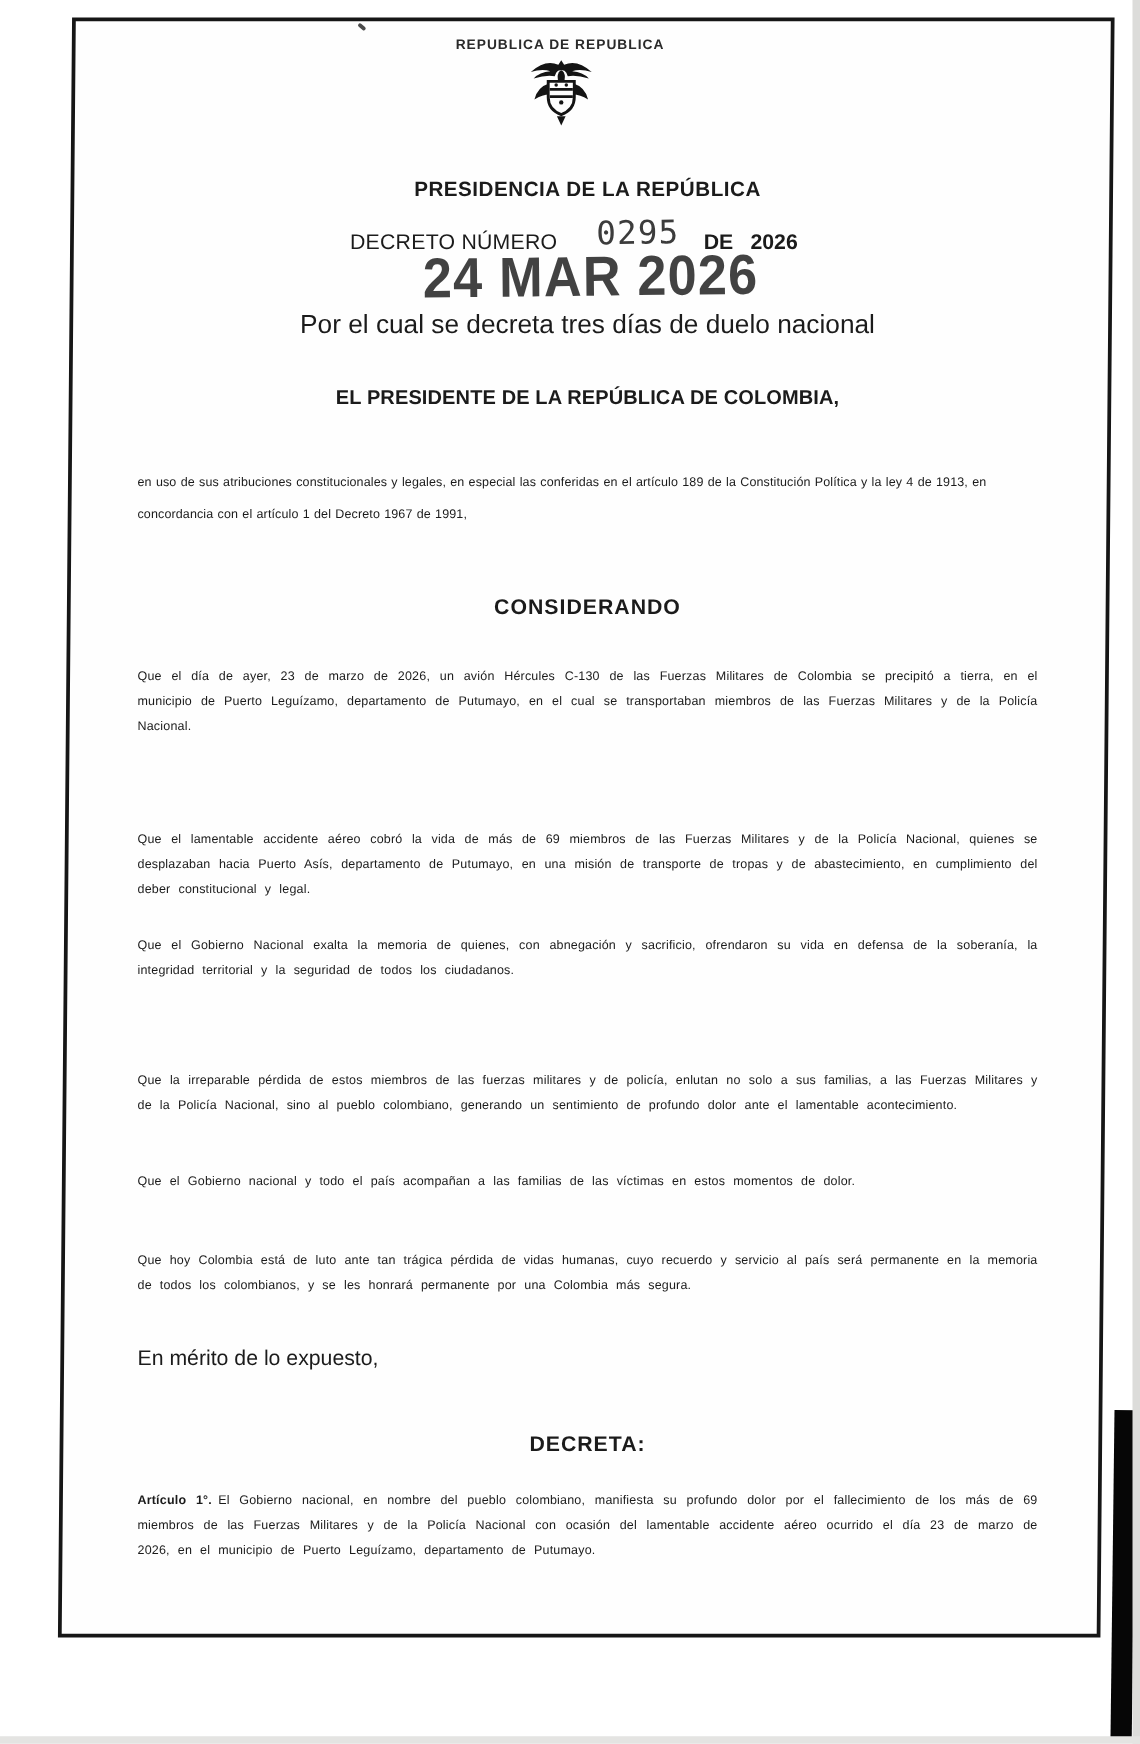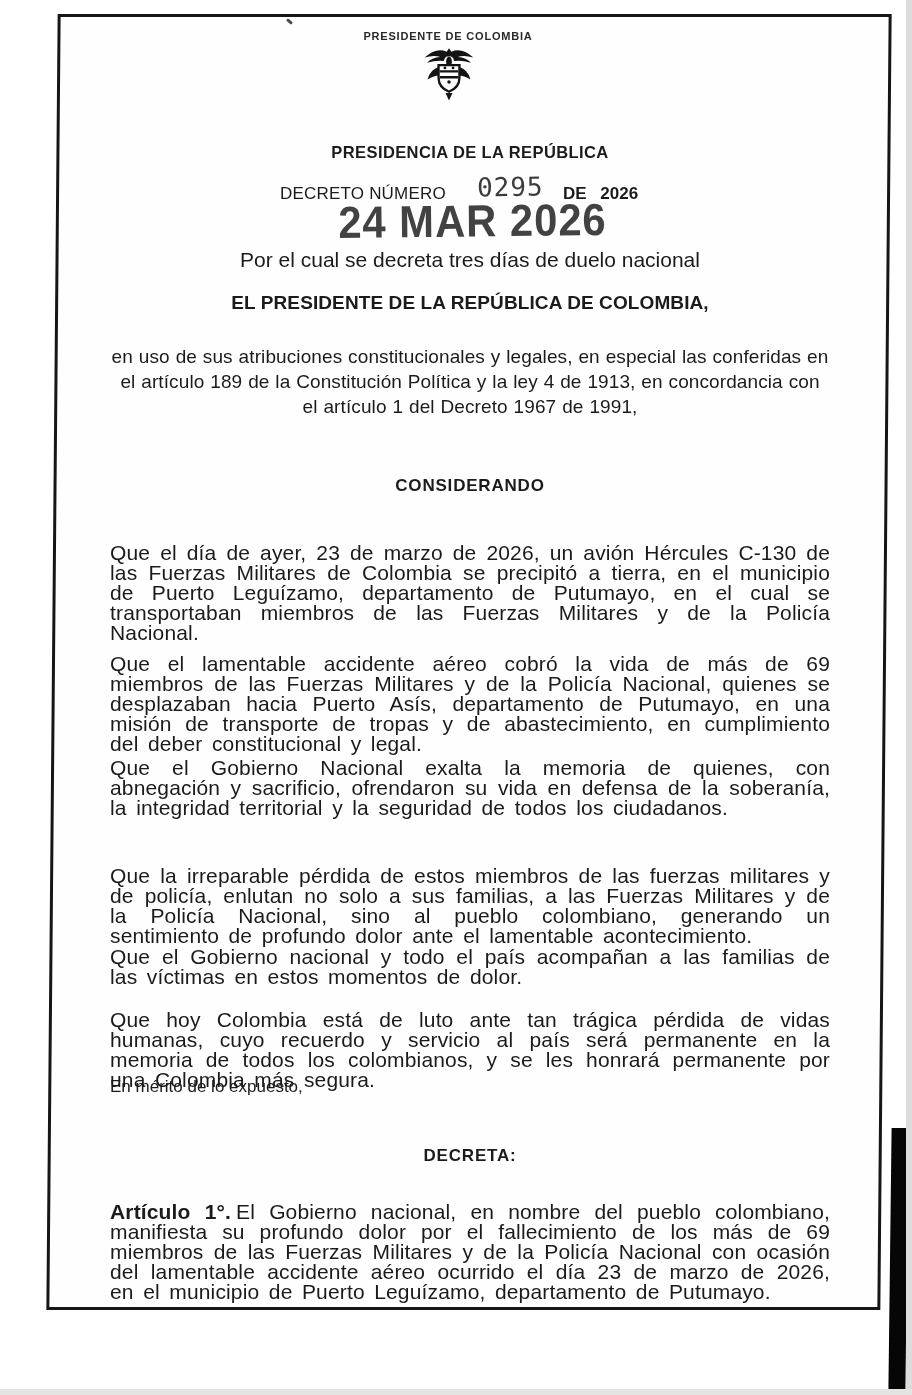--- a/index.html
+++ b/index.html
@@ -70,46 +70,46 @@
   .date-stamp {
     left: 338px; top: 197px;
     font-size: 45px; font-weight: bold;
     letter-spacing: 1px; white-space: nowrap;
     color: rgba(24,24,24,0.82);
     transform: scaleX(0.93) rotate(-0.6deg);
     transform-origin: left top;
     text-shadow: 1px 0 0 rgba(255,255,255,0.25), -1px 1px 0 rgba(255,255,255,0.2);
   }
   .subject { top: 248px; font-size: 21px; }
-  .issuer { top: 292px; font-weight: bold; font-size: 19px; letter-spacing: 0.1px; }
-  .powers { top: 344px; font-size: 19px; line-height: 25px; text-align: center; word-spacing: 0.5px; letter-spacing: 0.1px; }
+  .issuer { top: 310px; font-weight: bold; font-size: 16px; letter-spacing: 0.1px; }
+  .powers { top: 374px; font-size: 10px; line-height: 25px; word-spacing: 0.5px; letter-spacing: 0.1px; }
   .section-heading { font-weight: bold; font-size: 17px; letter-spacing: 0.8px; }
   .considerando-heading { top: 476px; }
   .decreta-heading { top: 1146px; }
   .body-par {
-    font-size: 21px; line-height: 20px;
+    font-size: 10px; line-height: 20px;
     text-align: justify;
     word-spacing: 3.5px; letter-spacing: 0.15px;
   }
-  .p1 { top: 522px; } .p2 { top: 633px; } .p3 { top: 737px; }
+  .p1 { top: 522px; } .p2 { top: 652px; } .p3 { top: 737px; }
   .p4 { top: 845px; } .p5 { top: 926px; } .p6 { top: 989px; }
   .closing { top: 1077px; font-size: 17px; }
   .article { top: 1181px; }
   .article-label { font-weight: bold; margin-right: 5px; }
 </style>
 </head>
 <body>
 
 <div class="page-frame"></div>
 <div class="speck"></div>
 <div class="scan-bar"></div>
 <div class="scan-edge-right"></div>
 <div class="scan-edge-bottom"></div>
 
-<div class="abs republic-label">PRESIDENTE DE COLOMBIA</div>
+<div class="abs republic-label">REPUBLICA DE REPUBLICA</div>
 
 <svg class="abs emblem" viewBox="0 0 100 110" xmlns="http://www.w3.org/2000/svg" aria-hidden="true">
 
   <path d="M50 2 L46 8 Q28 0 8 18 Q24 13 35 17 Q20 18 12 27 Q29 22 41 24 L43 19 Q46 15 50 16 Q54 15 57 19 L59 24 Q71 22 88 27 Q80 18 65 17 Q76 13 92 18 Q72 0 54 8 Z" fill="#141414"></path>
   <ellipse cx="50" cy="25" rx="5" ry="9" fill="#141414"></ellipse>
 
   <path d="M33 34 Q17 39 13 56 Q24 49 34 49 Z" fill="#141414"></path>
   <path d="M67 34 Q83 39 87 56 Q76 49 66 49 Z" fill="#141414"></path>
 
   <path d="M32 31 h36 v22 q0 17 -18 24 q-18 -7 -18 -24 Z" fill="#fdfdfd" stroke="#141414" stroke-width="4"></path>

